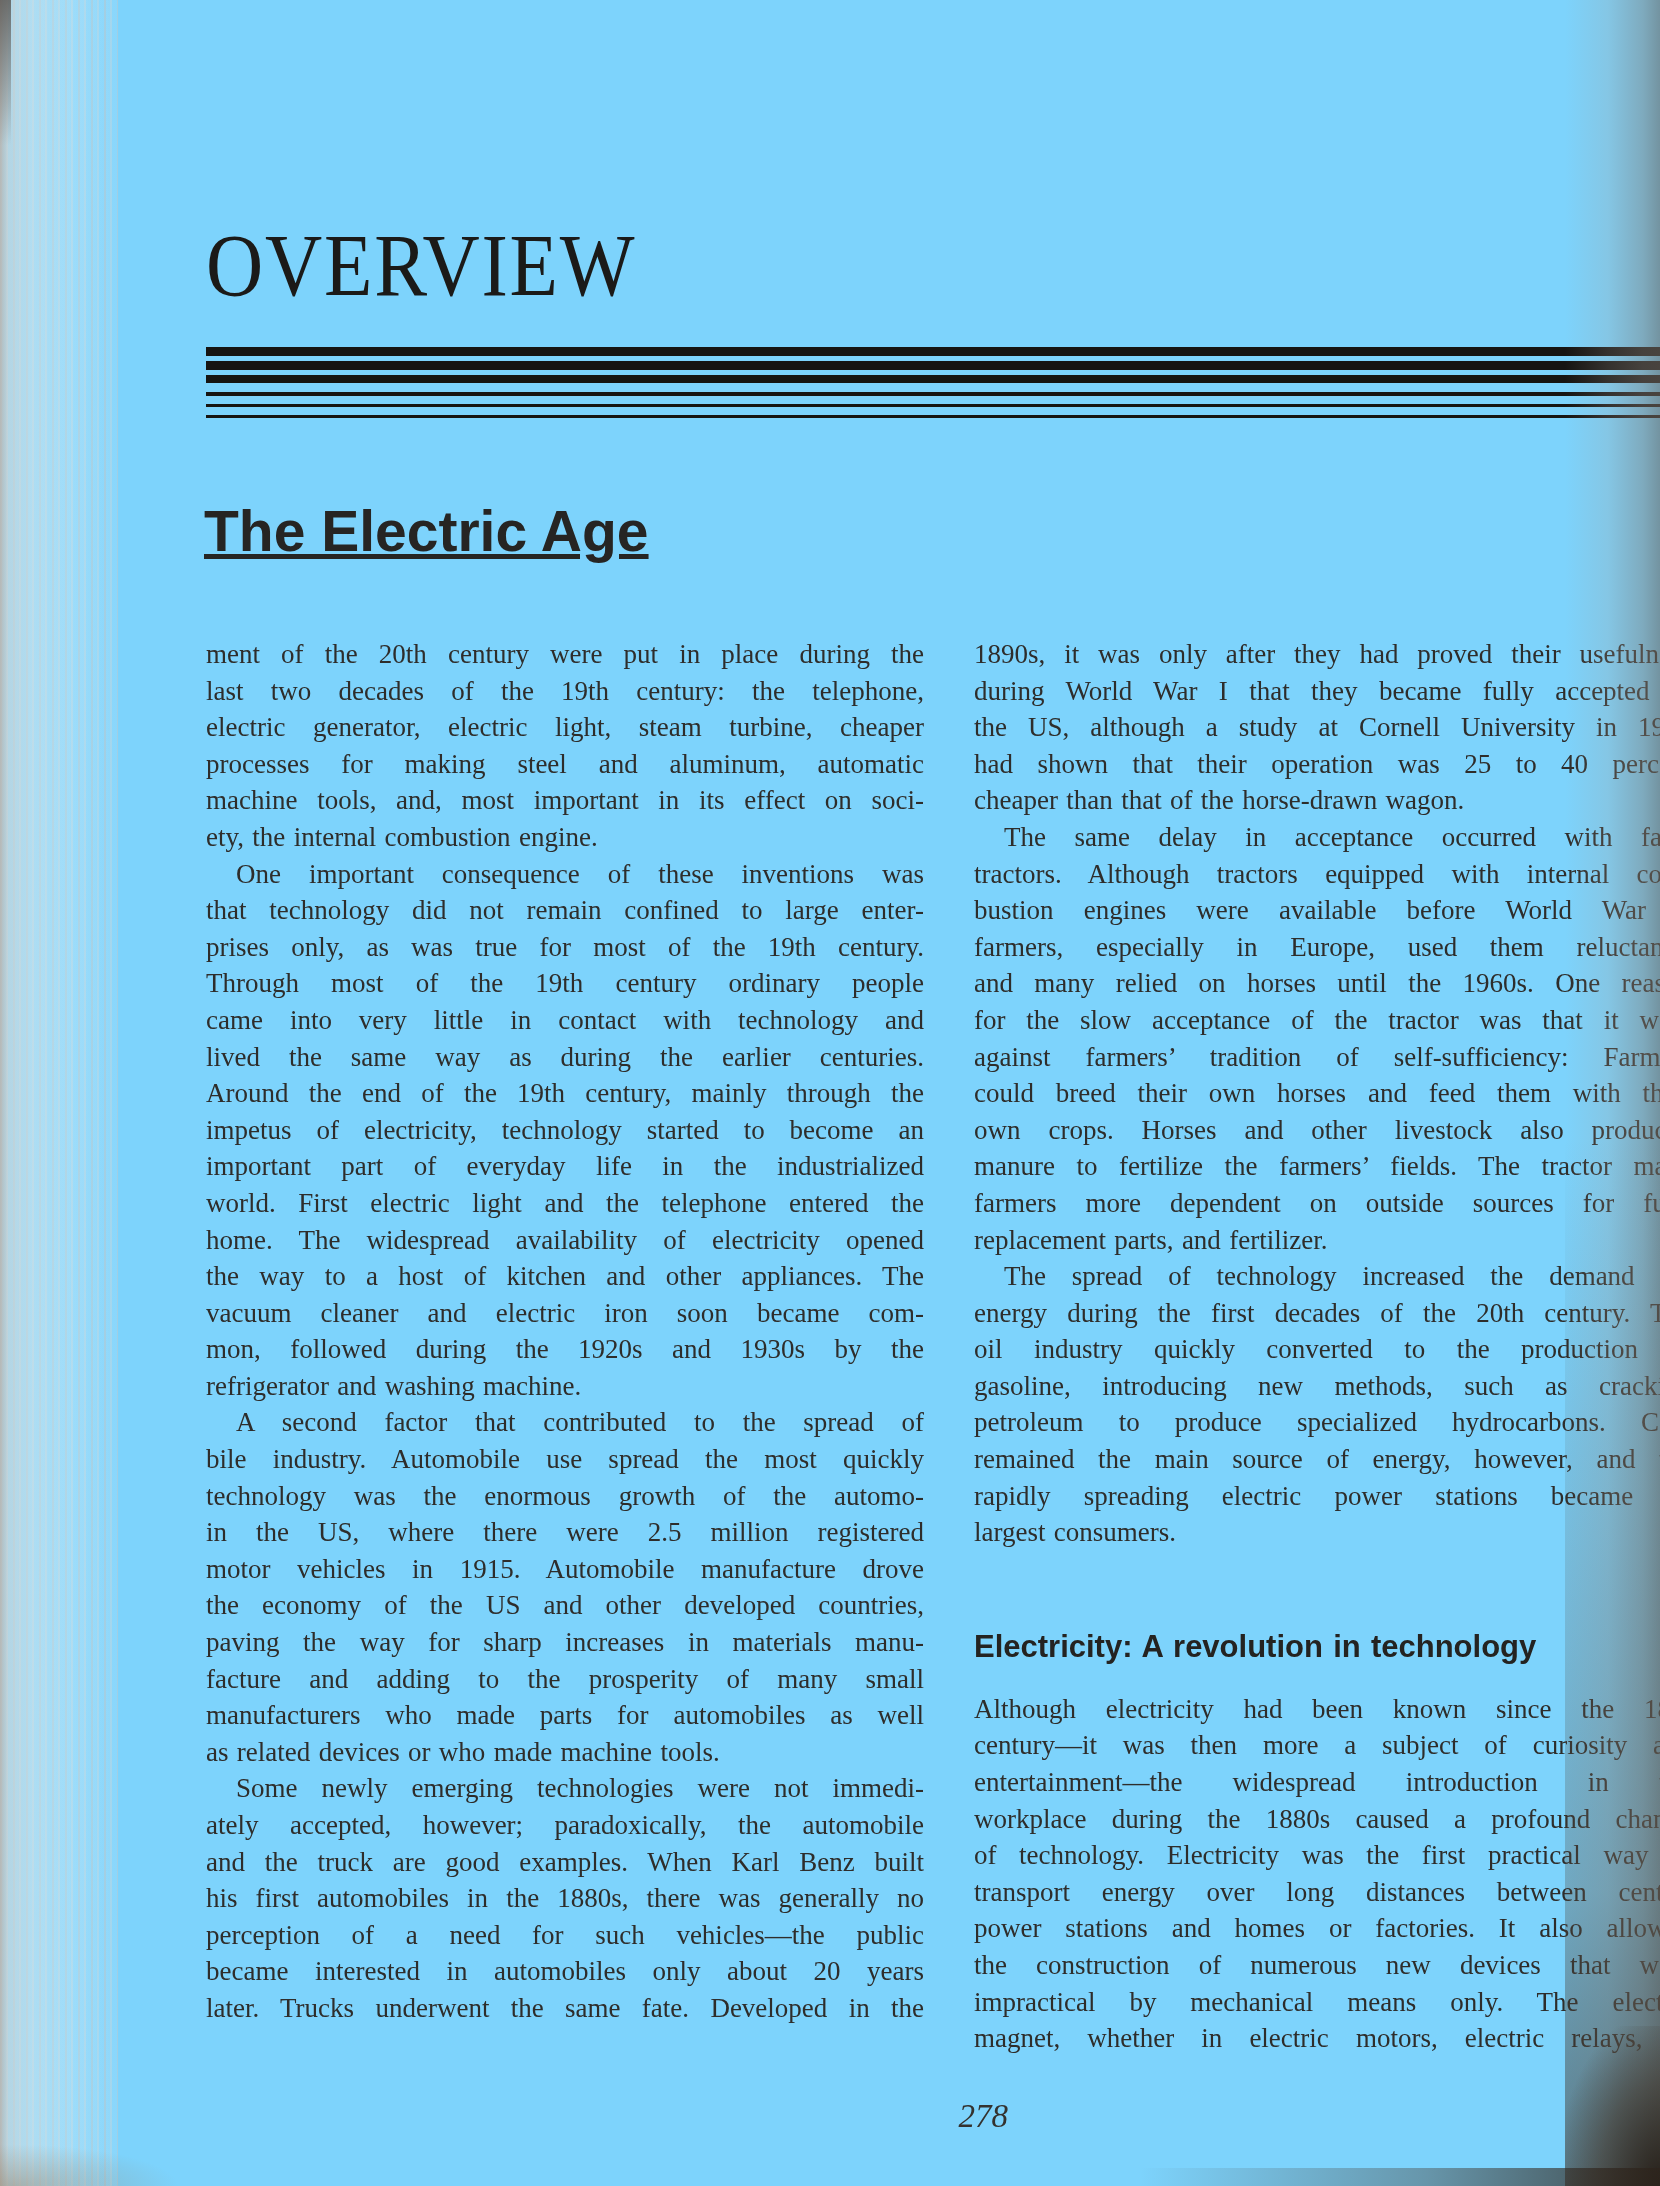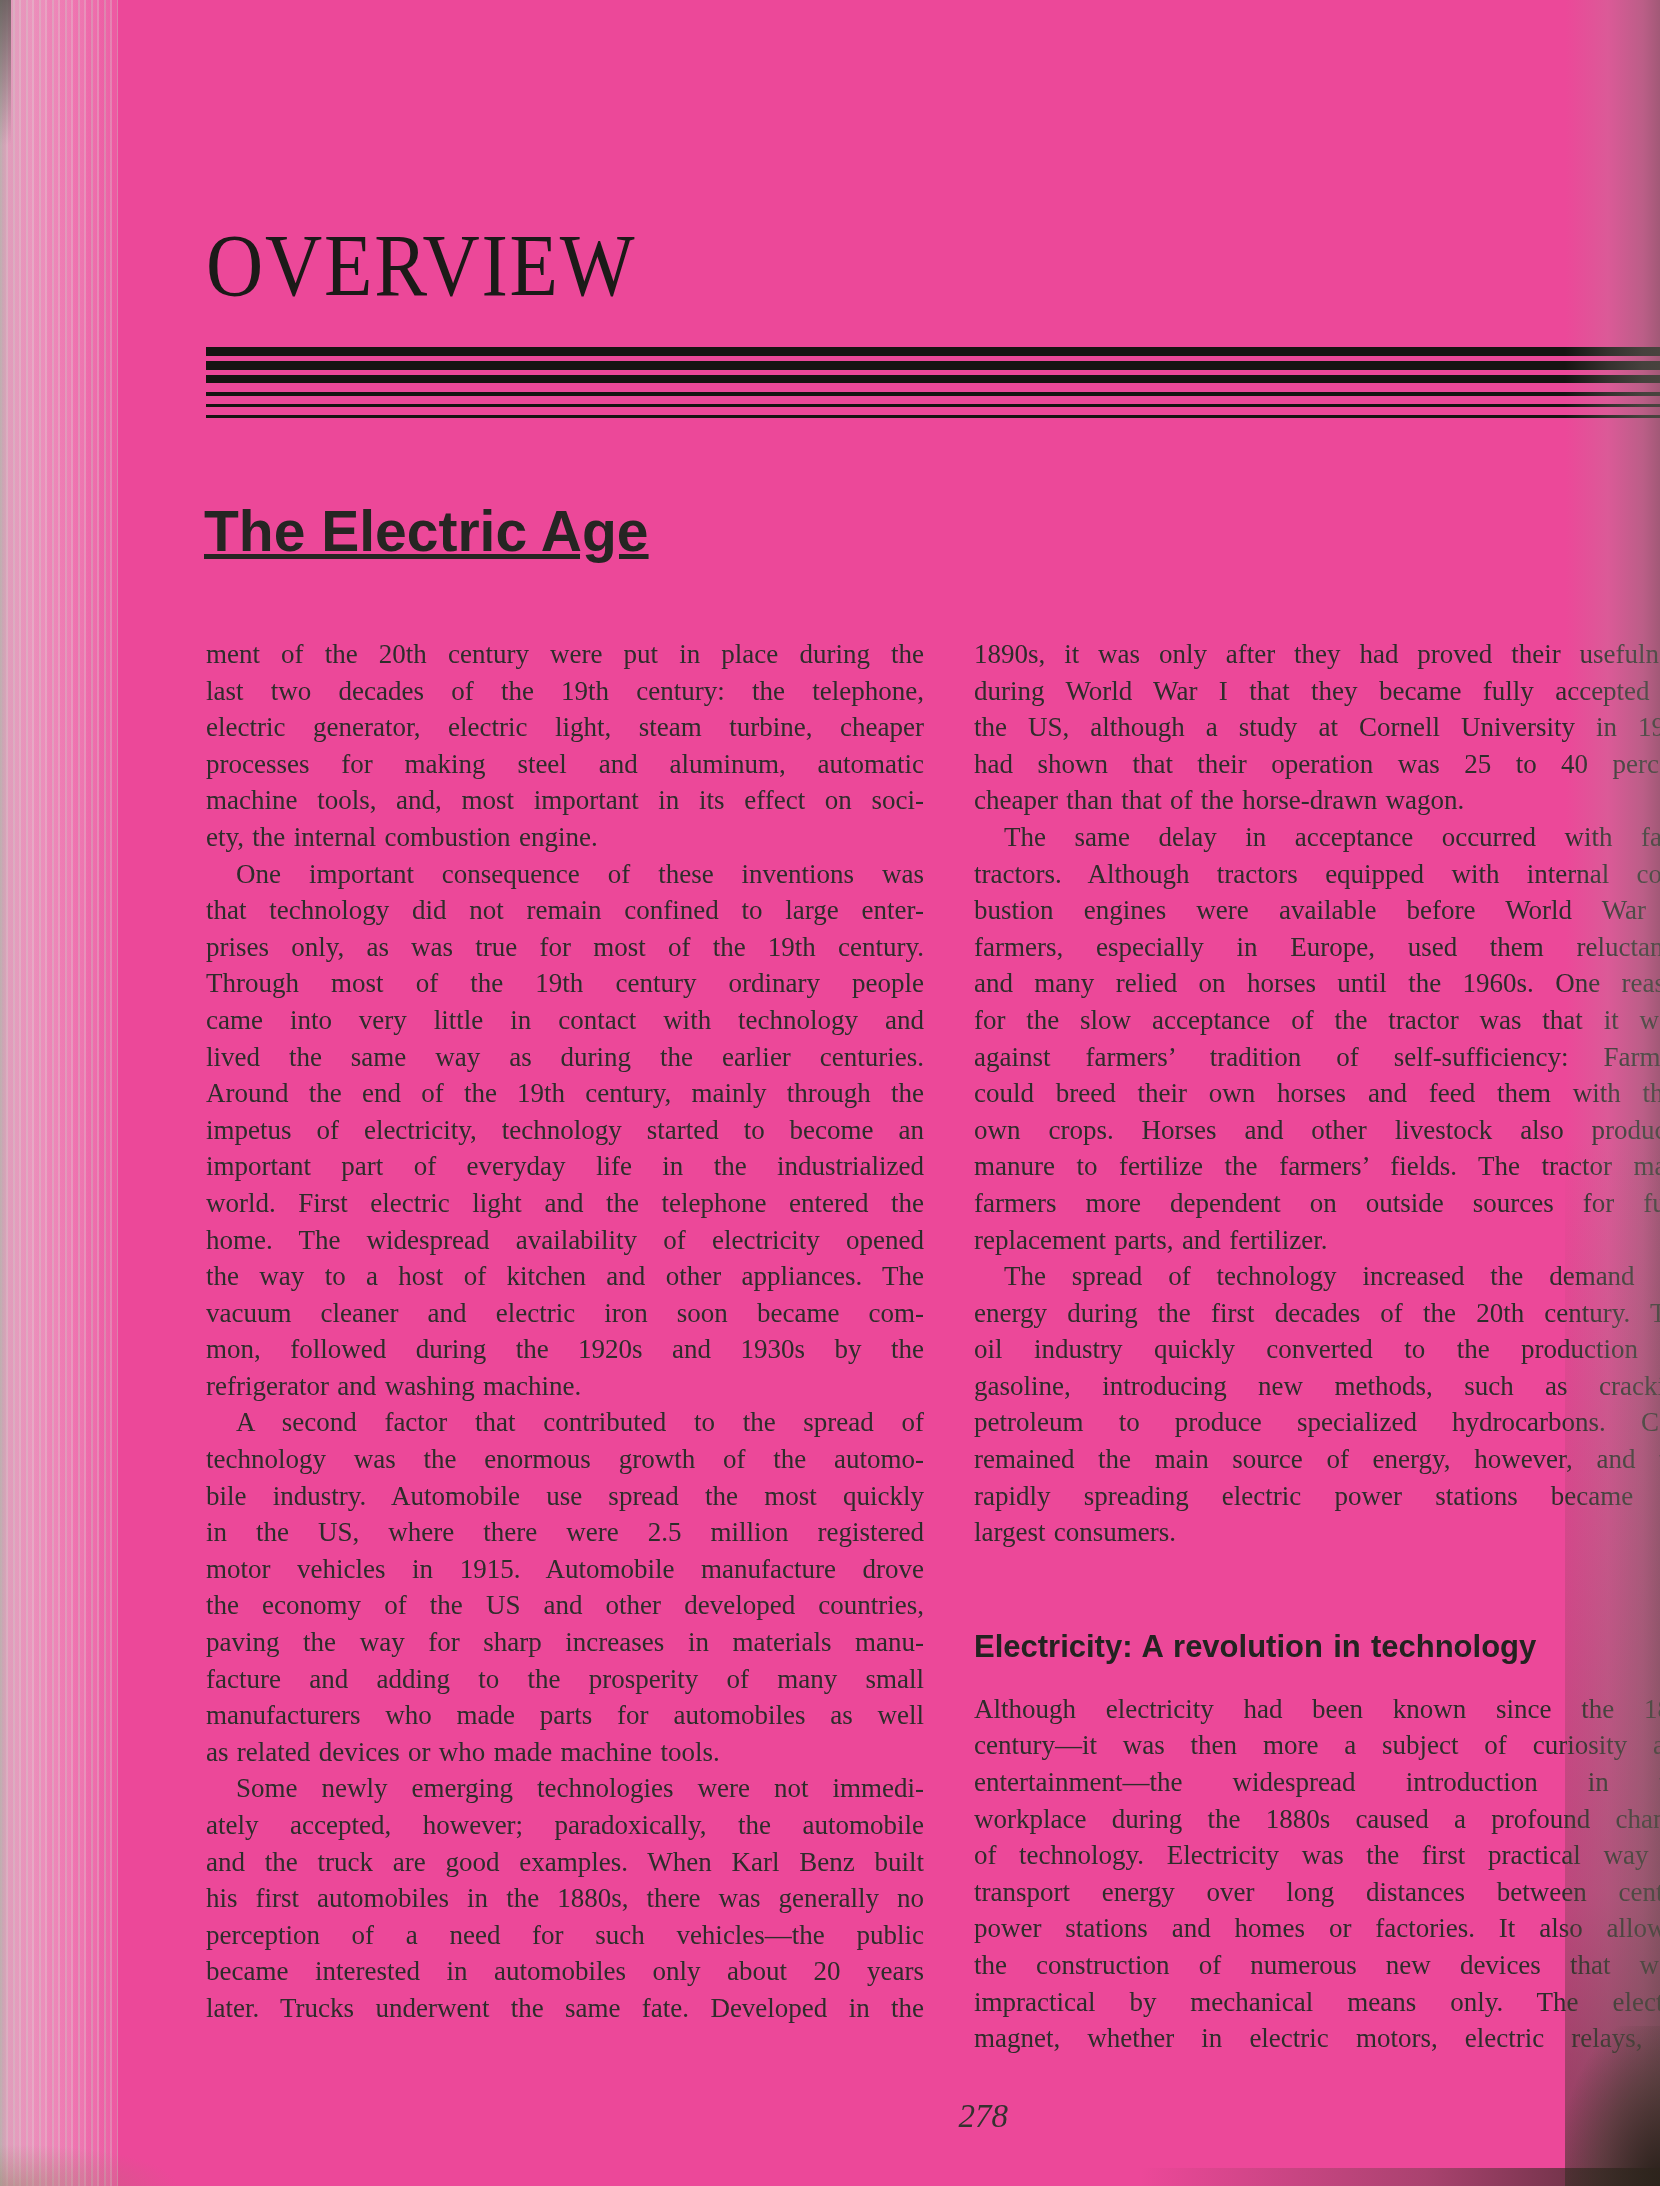--- a/index.html
+++ b/index.html
@@ -1,20 +1,20 @@
 <!DOCTYPE html>
 <html><head>
 <meta charset="utf-8">
 <style>
   html, body { margin: 0; padding: 0; background: #ffffff; }
   .page {
     position: relative;
     width: 1660px;
     height: 2186px;
-    background: #ec4899;
+    background: #7dd3fc;
     overflow: hidden;
     font-family: "Liberation Serif", serif;
     color: #2e2d2b;
   }
 
   
   .kicker {
     position: absolute;
     left: 206px;
     top: 222px;
@@ -167,22 +167,22 @@
         <div class="line">important part of everyday life in the industrialized</div>
         <div class="line">world. First electric light and the telephone entered the</div>
         <div class="line">home. The widespread availability of electricity opened</div>
         <div class="line">the way to a host of kitchen and other appliances. The</div>
         <div class="line">vacuum cleaner and electric iron soon became com-</div>
         <div class="line">mon, followed during the 1920s and 1930s by the</div>
         <div class="line last">refrigerator and washing machine.</div>
       </div>
       <div class="para indent">
         <div class="line">A second factor that contributed to the spread of</div>
+        <div class="line">bile industry. Automobile use spread the most quickly</div>
         <div class="line">technology was the enormous growth of the automo-</div>
-        <div class="line">bile industry. Automobile use spread the most quickly</div>
         <div class="line">in the US, where there were 2.5 million registered</div>
         <div class="line">motor vehicles in 1915. Automobile manufacture drove</div>
         <div class="line">the economy of the US and other developed countries,</div>
         <div class="line">paving the way for sharp increases in materials manu-</div>
         <div class="line">facture and adding to the prosperity of many small</div>
         <div class="line">manufacturers who made parts for automobiles as well</div>
         <div class="line last">as related devices or who made machine tools.</div>
       </div>
       <div class="para indent">
         <div class="line">Some newly emerging technologies were not immedi-</div>

